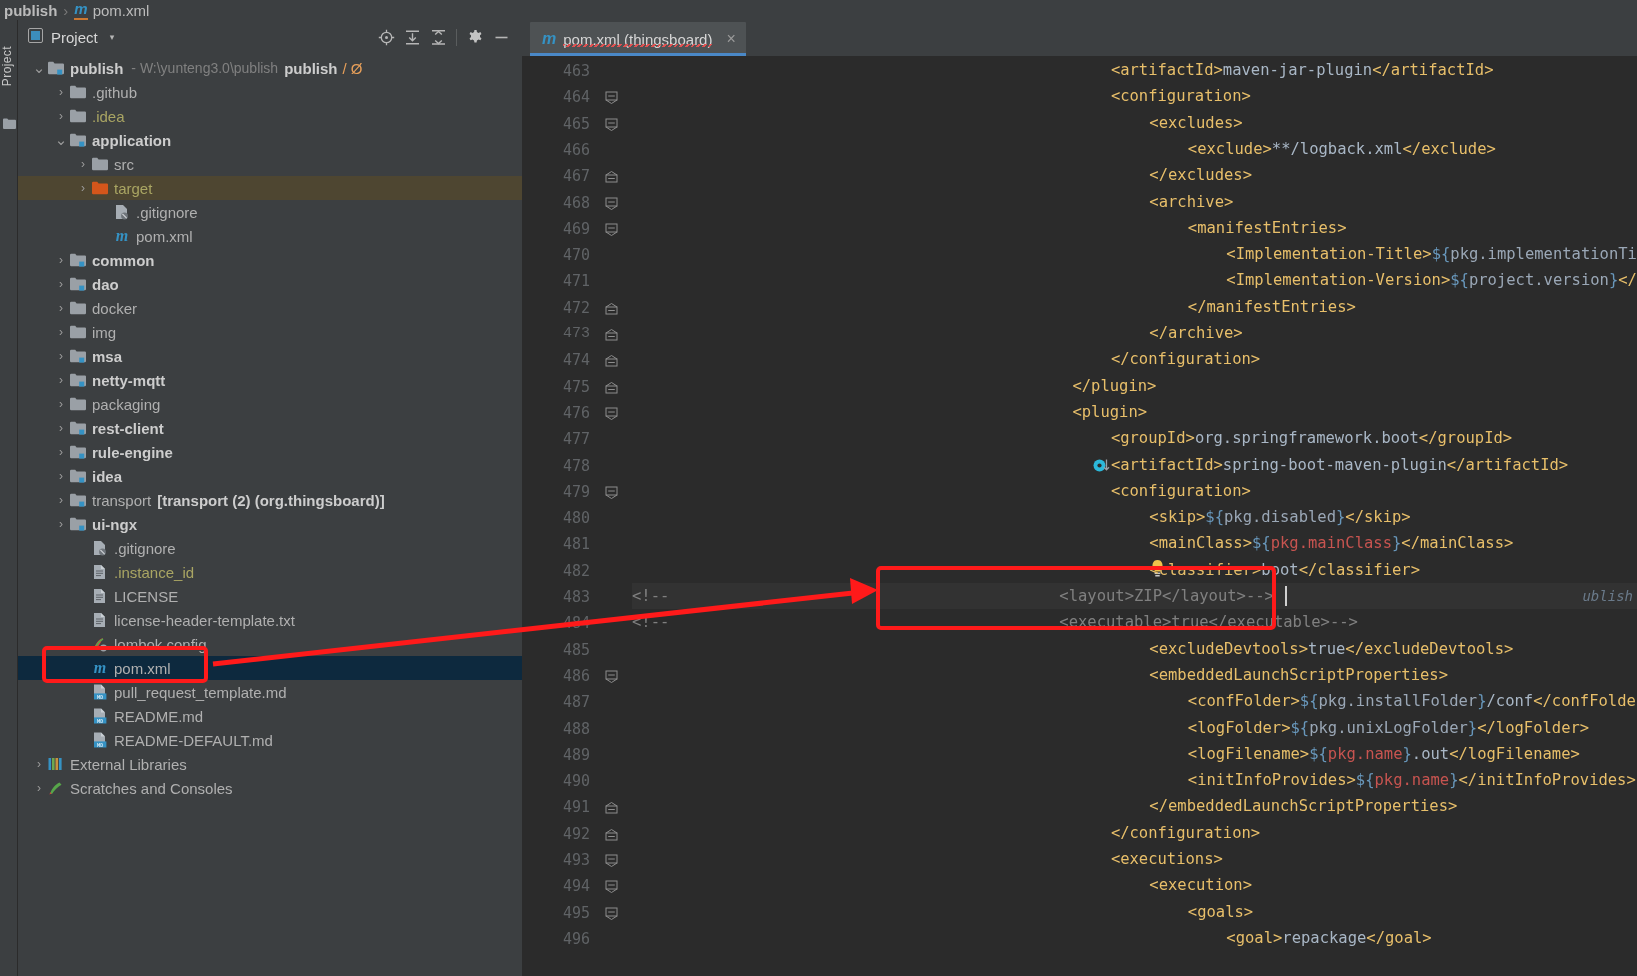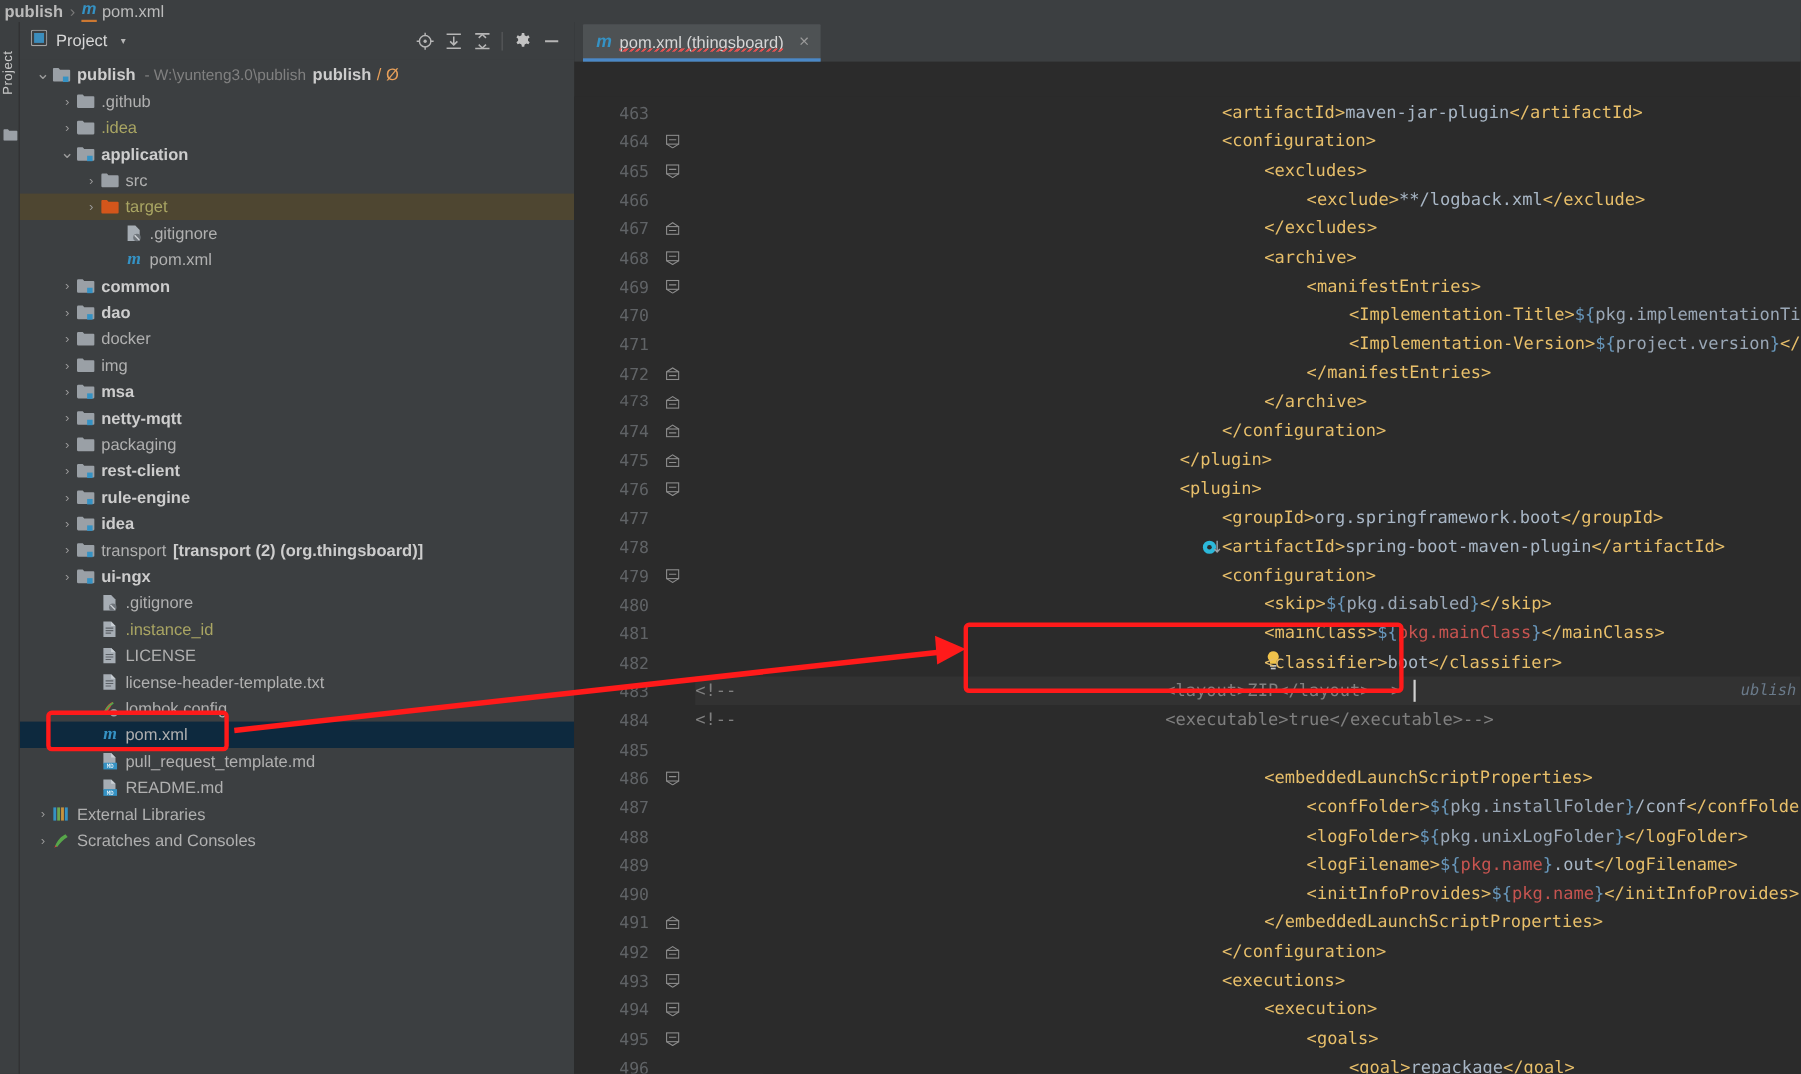--- a/index.html
+++ b/index.html
@@ -86,21 +86,21 @@
   }
   #tab .mvn { color:#3592c4; font-style:italic; font-weight:bold; margin-right:7px; font-size:16px; }
   #tab .tabname { position:relative; }
   #tab .tabname::after{
     content:""; position:absolute; left:0; right:0; bottom:1px; height:3px;
     background:repeating-linear-gradient(135deg,#e05252 0 2px,transparent 2px 4px);
   }
   #tab .tabclose { margin-left:14px; color:#9a9a9a; font-size:16px; cursor:pointer; }
   #tab .underline { position:absolute; left:0; right:0; bottom:0; height:3px; background:#4a88c7; }
 
-  #codearea { flex:1 1 auto; position:relative; background:#2b2b2b; overflow:hidden;margin-top:32px; }
+  #codearea { flex:1 1 auto; position:relative; background:#2b2b2b; overflow:hidden; }
   .gutter-num { position:absolute; left:0; width:68px; text-align:right;
                 color:#606366; font-size:15px; font-family:"DejaVu Sans Mono", monospace; }
   .codetext { position:absolute; left:110px; font-size:15.5px; white-space:pre;
               font-family:"DejaVu Sans Mono", monospace; letter-spacing:0px; }
   .tagc { color:#e8bf6a; }
   .valc { color:#a9b7c6; }
   .propc { color:#9aa7b6; }
   .propred { color:#c75450; }
   .dollarc { color:#6897bb; }
   .cmt { color:#808080; }
@@ -451,20 +451,32 @@
         <span class="ico">
           <svg width="15" height="16" viewBox="0 0 15 16">
             <path d="M1 0.6h7l4 4V10H1z" fill="#a6adb4"></path>
             <path d="M8 .6l4 4H8z" fill="#c9cfd4"></path>
             <rect x="1" y="9.4" width="12.4" height="6.1" fill="#3592c4"></rect>
             <text x="7.2" y="14.5" font-size="5.2" fill="#fff" text-anchor="middle" font-family="monospace">MD</text>
           </svg>
         </span>
         <span class="lbl grayish">README.md</span>
       </div>
+      <div class="row" style="padding-left: 58px;">
+        <span class="arrow"></span>
+        <span class="ico">
+          <svg width="15" height="16" viewBox="0 0 15 16">
+            <path d="M1 0.6h7l4 4V10H1z" fill="#a6adb4"></path>
+            <path d="M8 .6l4 4H8z" fill="#c9cfd4"></path>
+            <rect x="1" y="9.4" width="12.4" height="6.1" fill="#3592c4"></rect>
+            <text x="7.2" y="14.5" font-size="5.2" fill="#fff" text-anchor="middle" font-family="monospace">MD</text>
+          </svg>
+        </span>
+        <span class="lbl grayish">README-DEFAULT.md</span>
+      </div>
       <div class="row" style="padding-left: 14px;">
         <span class="arrow">›</span>
         <span class="ico">
           <svg width="16" height="14" viewBox="0 0 16 14">
             <rect x="0.5" y="1" width="2.6" height="12" fill="#3592c4"></rect>
             <rect x="4" y="1" width="2.6" height="12" fill="#6ea84f"></rect>
             <rect x="7.5" y="1" width="2.6" height="12" fill="#c7923e"></rect>
             <rect x="11" y="1" width="2.6" height="12" fill="#3592c4"></rect>
           </svg>
         </span>
@@ -601,20 +613,21 @@
       <div class="caret-row-bg" style="top: 527px;"></div>
       <div class="hintc" style="position: absolute; right: 4px; top: 532px; font-family: &quot;DejaVu Sans Mono&quot;, monospace;">ublish</div>
       <div class="gutter-num" style="top: 532px;">483</div>
       <div class="codetext" style="top: 531px; left: 110px;"><span class="cmt">&lt;!--</span></div>
       <div class="codetext" style="top: 531px; left: 425.34px;"><span class="cmt">            &lt;layout&gt;ZIP&lt;/layout&gt;--&gt;</span></div>
       <div style="position: absolute; width: 2px; height: 20px; background: rgb(208, 208, 208); top: 530px; left: 763.04px;"></div>
       <div class="gutter-num" style="top: 558.3px;">484</div>
       <div class="codetext" style="top: 557.3px; left: 110px;"><span class="cmt">&lt;!--</span></div>
       <div class="codetext" style="top: 557.3px; left: 425.34px;"><span class="cmt">            &lt;executable&gt;true&lt;/executable&gt;--&gt;</span></div>
       <div class="gutter-num" style="top: 584.6px;">485</div>
+      <div class="codetext" style="top: 583.6px; left: 627.36px;"><span class="tagc">&lt;excludeDevtools&gt;</span><span class="valc">true</span><span class="tagc">&lt;/excludeDevtools&gt;</span></div>
       <div class="gutter-num" style="top: 610.9px;">486</div>
       <div style="position: absolute; left: 83px; top: 612.9px;"><svg width="13" height="13" viewBox="0 0 13 13">
           <rect x="1" y="1" width="11" height="8" fill="none" stroke="#8d8d8d"></rect>
           <path d="M3.2 5h6.6" stroke="#8d8d8d"></path>
           <path d="M1 9l5.5 3.5L12 9" fill="none" stroke="#8d8d8d"></path>
         </svg></div>
       <div class="codetext" style="top: 609.9px; left: 627.36px;"><span class="tagc">&lt;embeddedLaunchScriptProperties&gt;</span></div>
       <div class="gutter-num" style="top: 637.2px;">487</div>
       <div class="codetext" style="top: 636.2px; left: 665.84px;"><span class="tagc">&lt;confFolder&gt;</span><span class="dollarc">${</span><span class="propc">pkg.installFolder</span><span class="dollarc">}</span><span class="valc">/conf</span><span class="tagc">&lt;/confFolder&gt;</span></div>
       <div class="gutter-num" style="top: 663.5px;">488</div>

